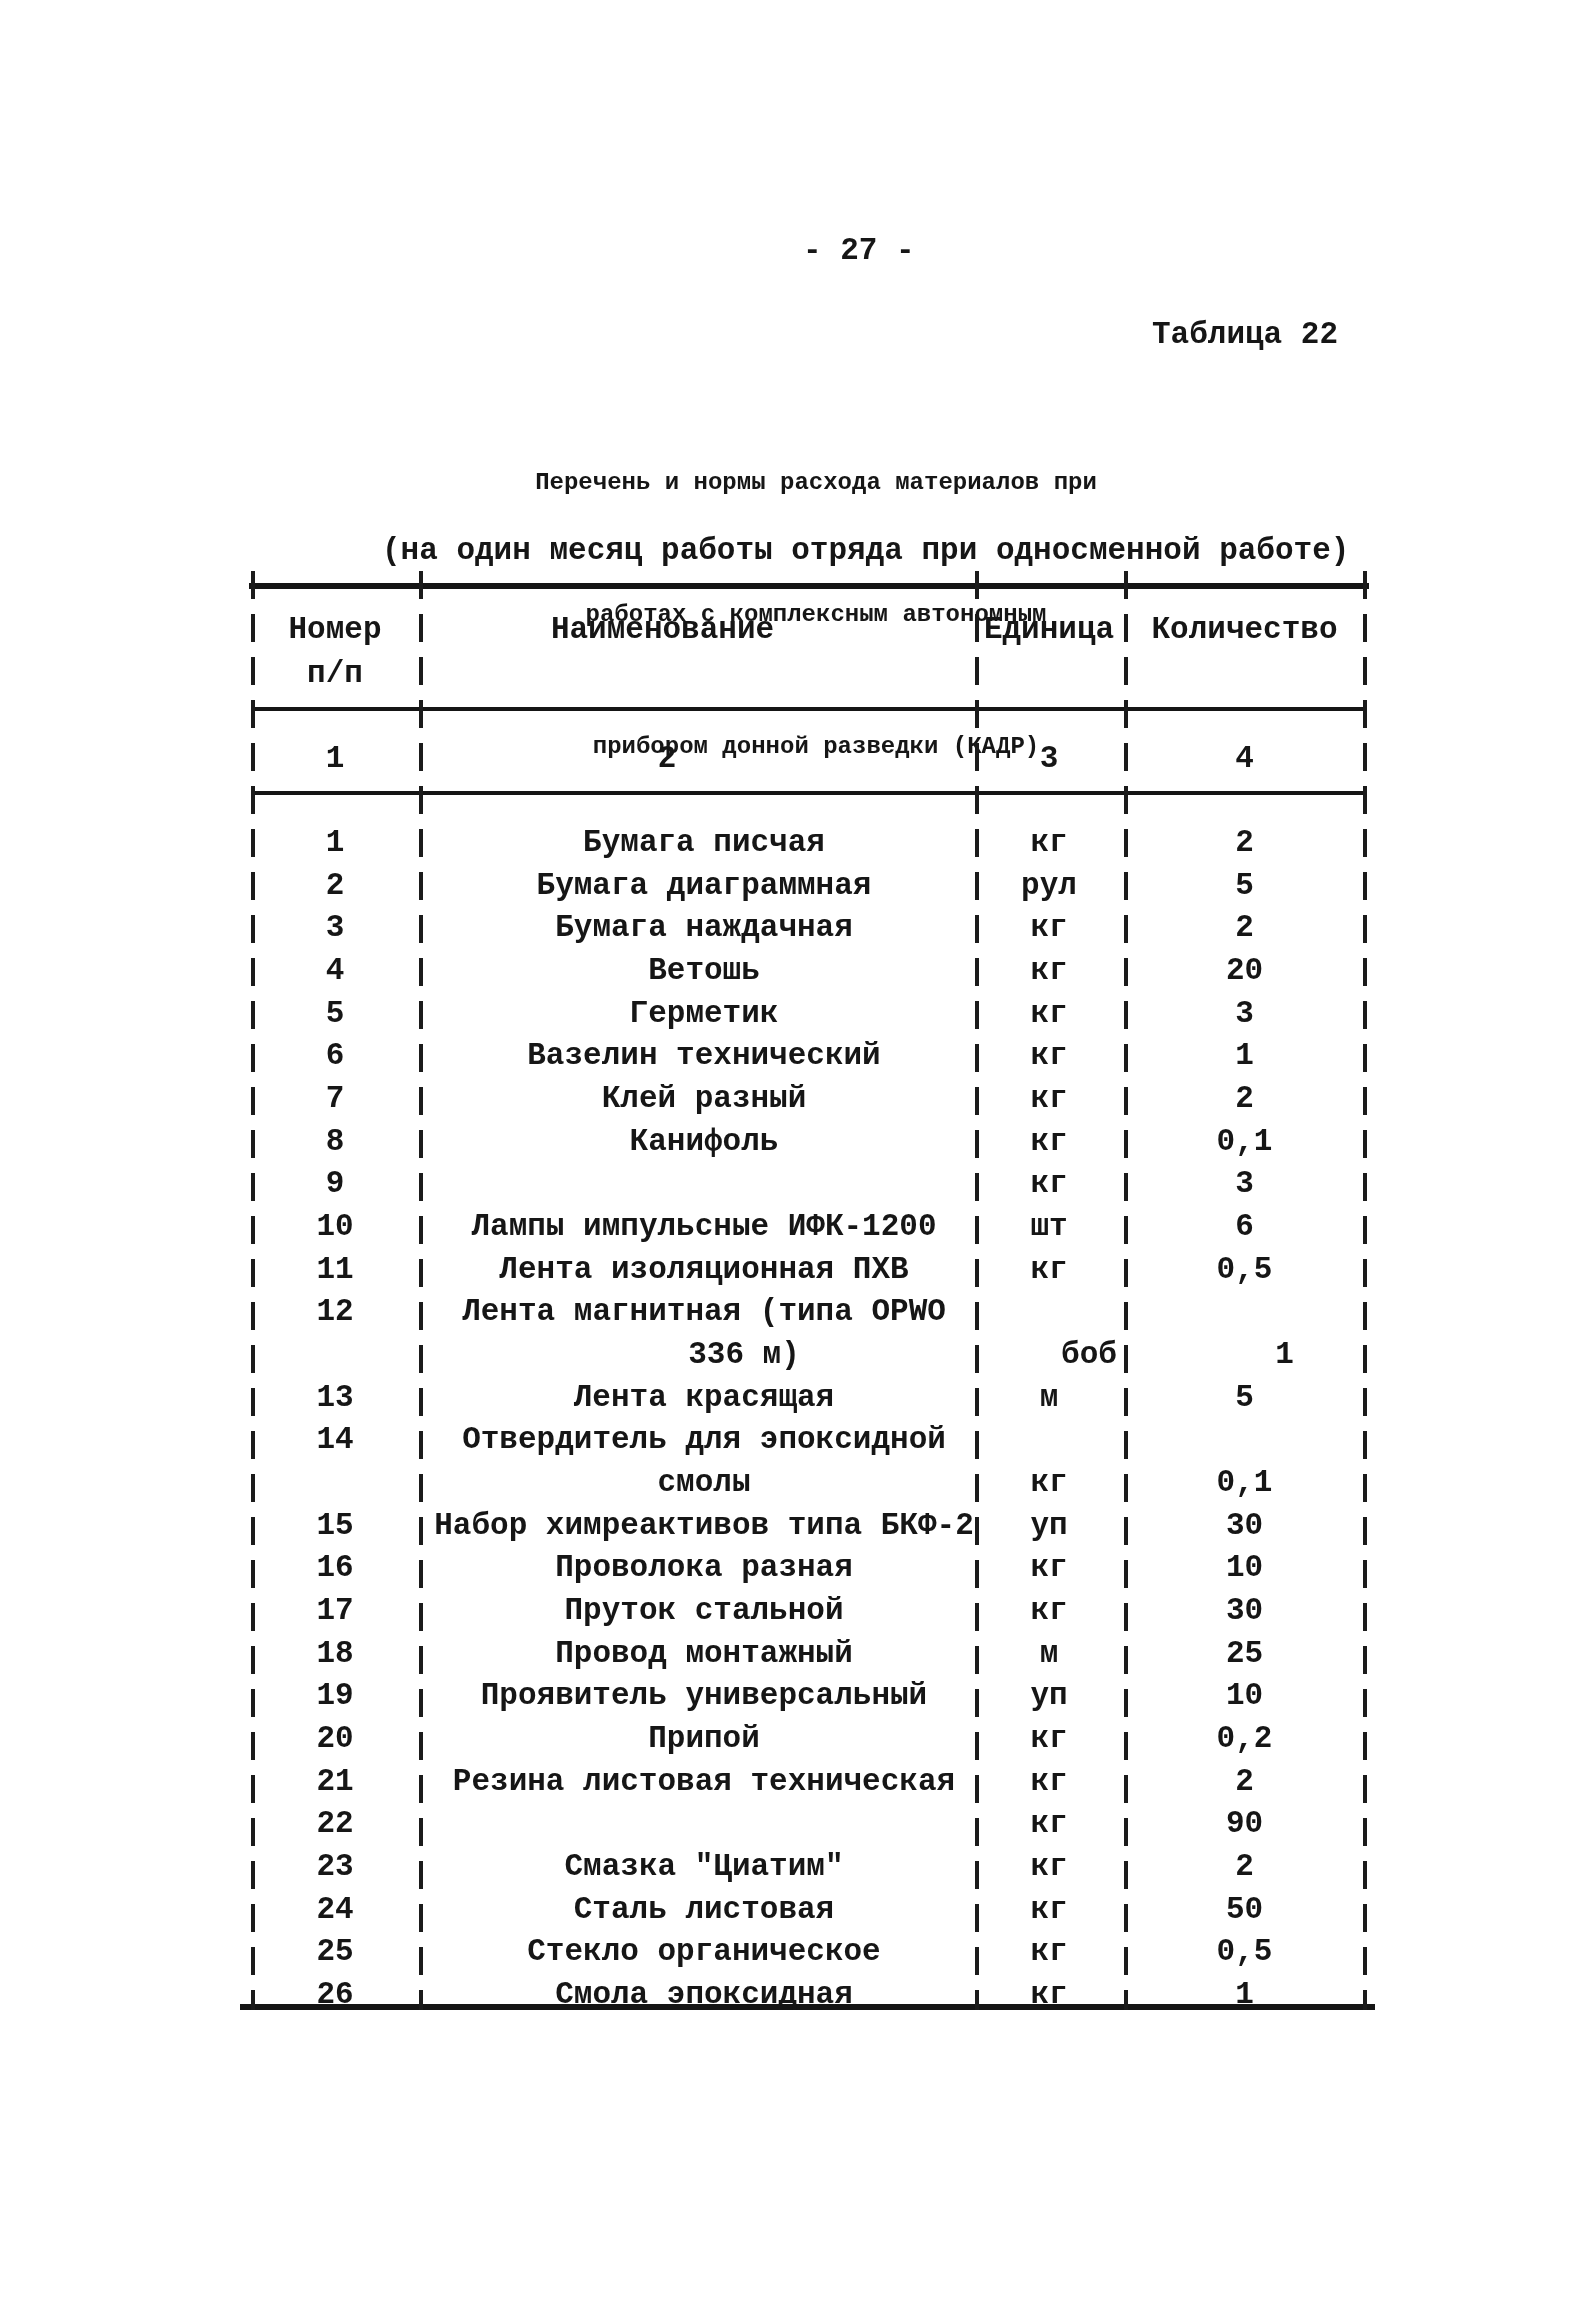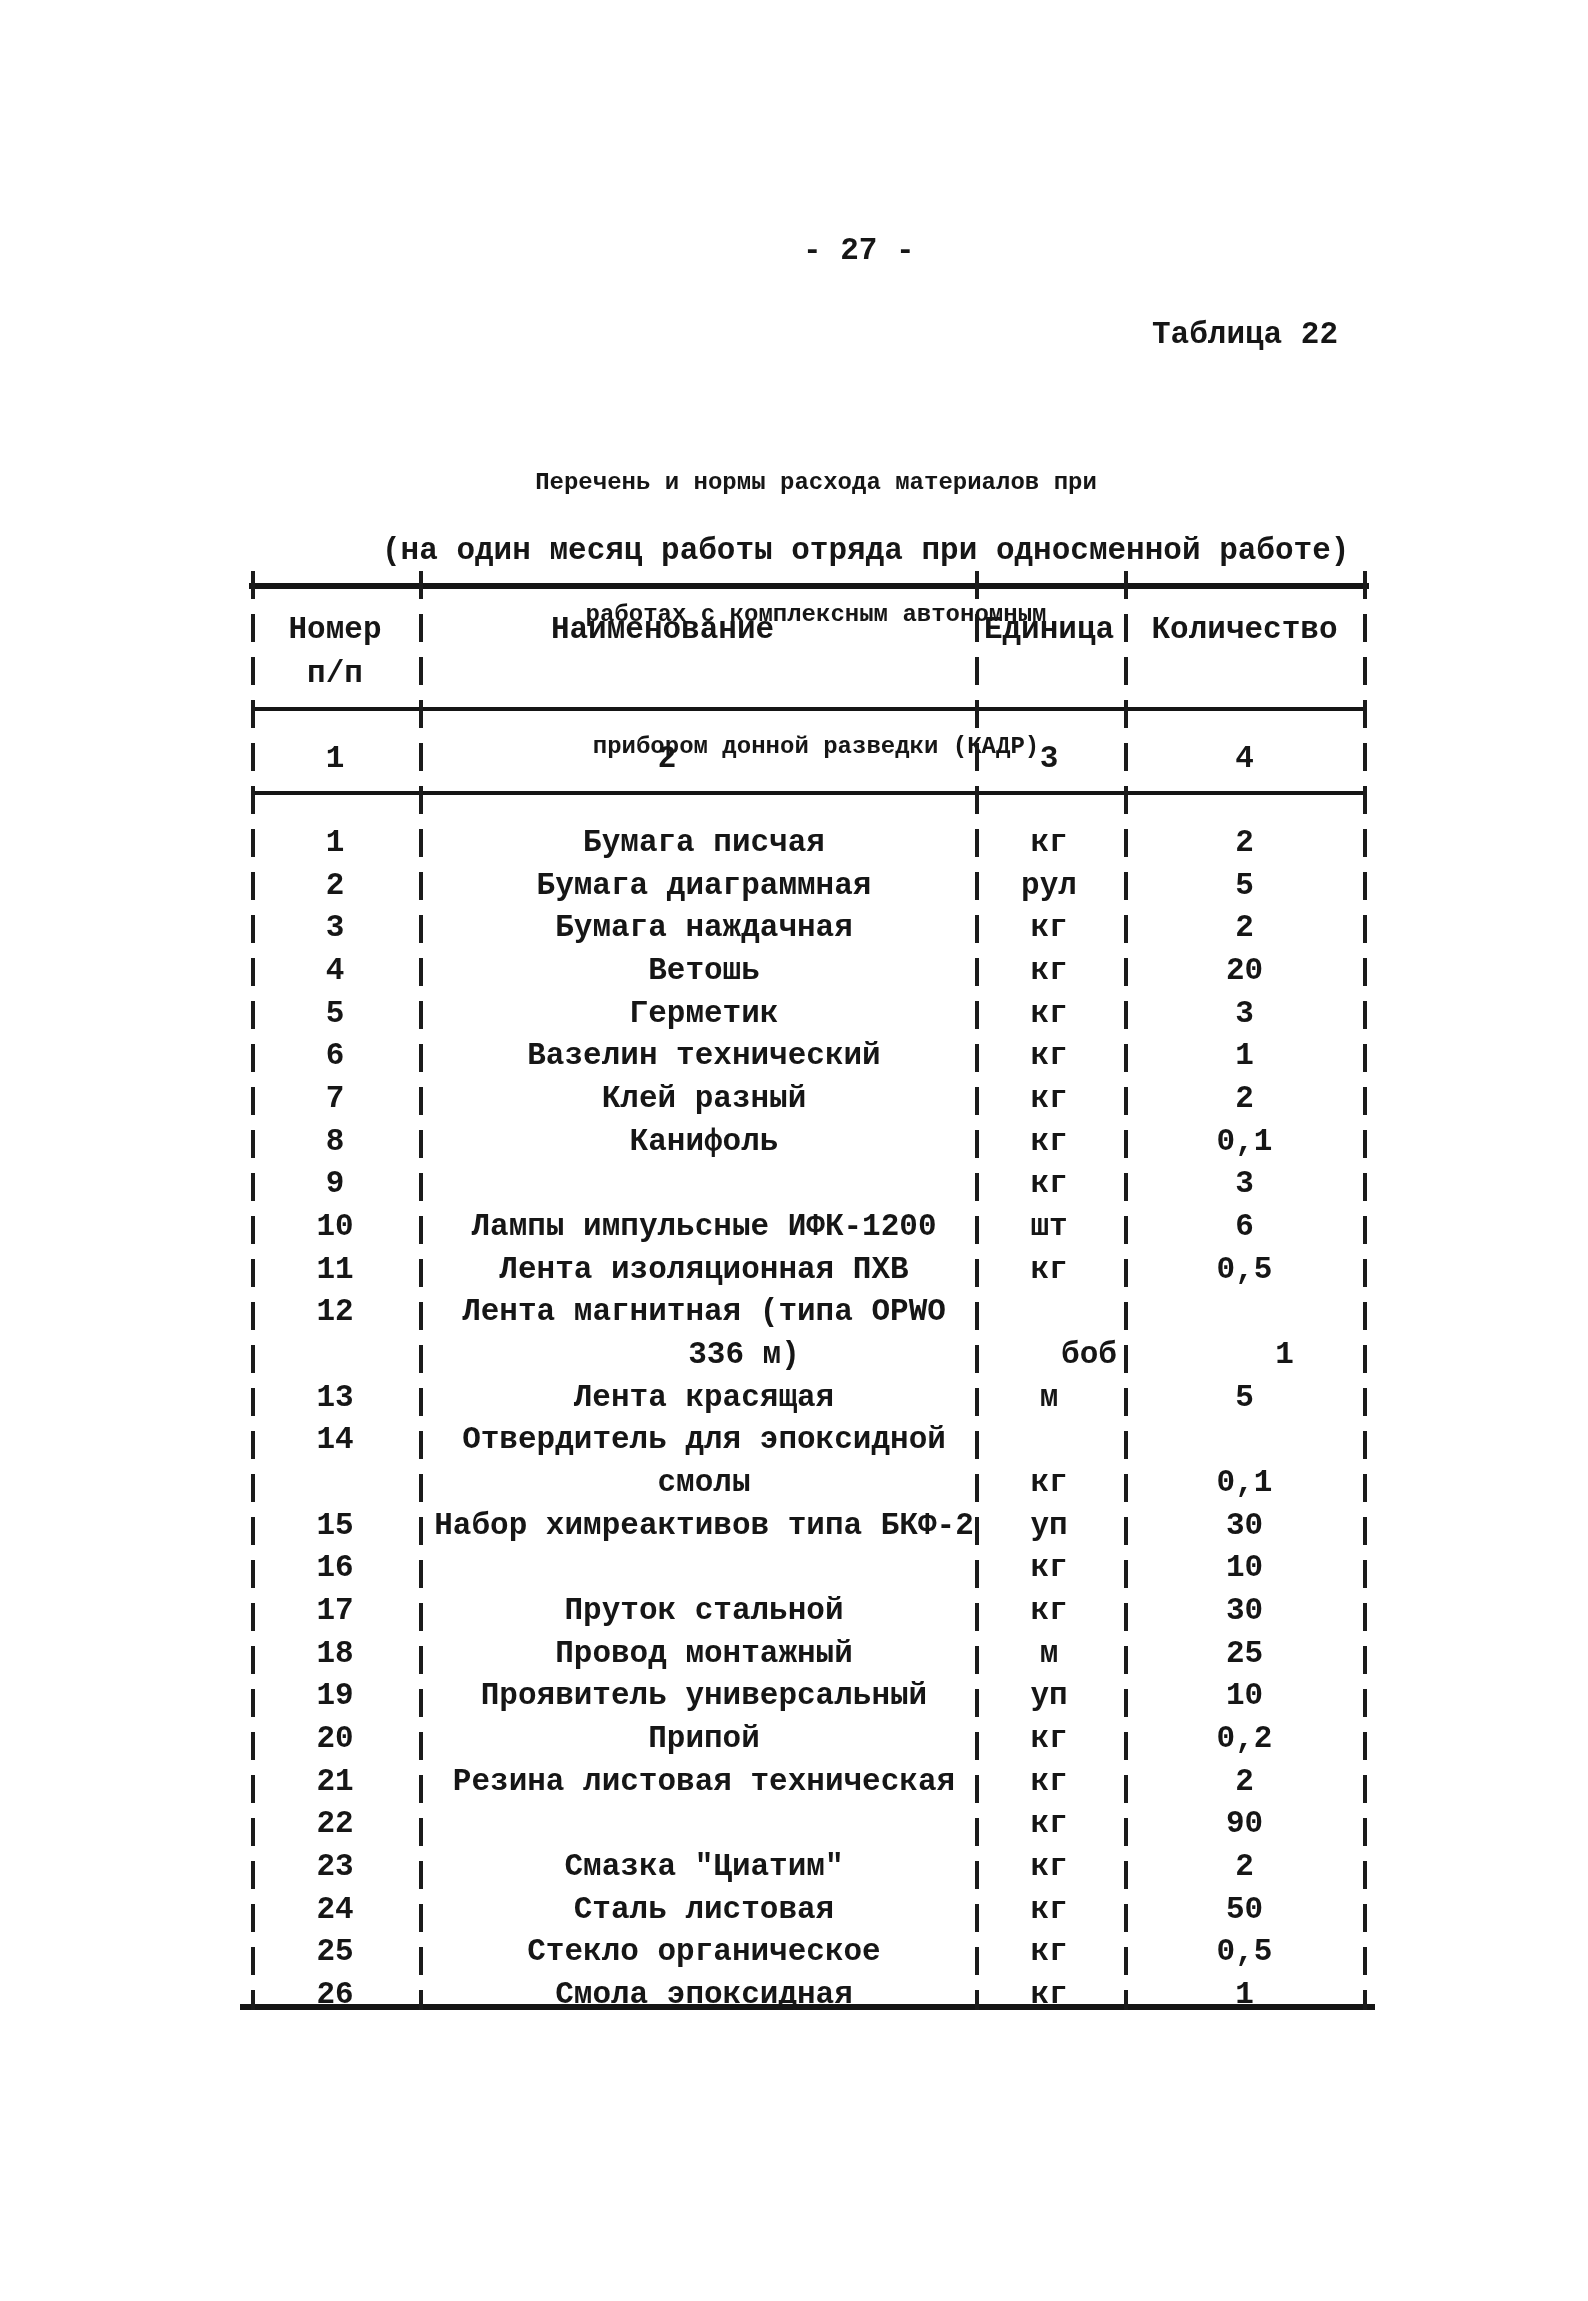--- a/index.html
+++ b/index.html
@@ -183,20 +183,21 @@
           <div class="cell c4">0,1</div>
         </div>
         <div class="trow" style="top: 1504px;">
           <div class="cell c1">15</div>
           <div class="cell c2">Набор химреактивов типа БКФ-2</div>
           <div class="cell c3">уп</div>
           <div class="cell c4">30</div>
         </div>
         <div class="trow" style="top: 1546px;">
           <div class="cell c1">16</div>
+          <div class="cell c2">Проволока разная</div>
           <div class="cell c3">кг</div>
           <div class="cell c4">10</div>
         </div>
         <div class="trow" style="top: 1589px;">
           <div class="cell c1">17</div>
           <div class="cell c2">Пруток стальной</div>
           <div class="cell c3">кг</div>
           <div class="cell c4">30</div>
         </div>
         <div class="trow" style="top: 1632px;">

